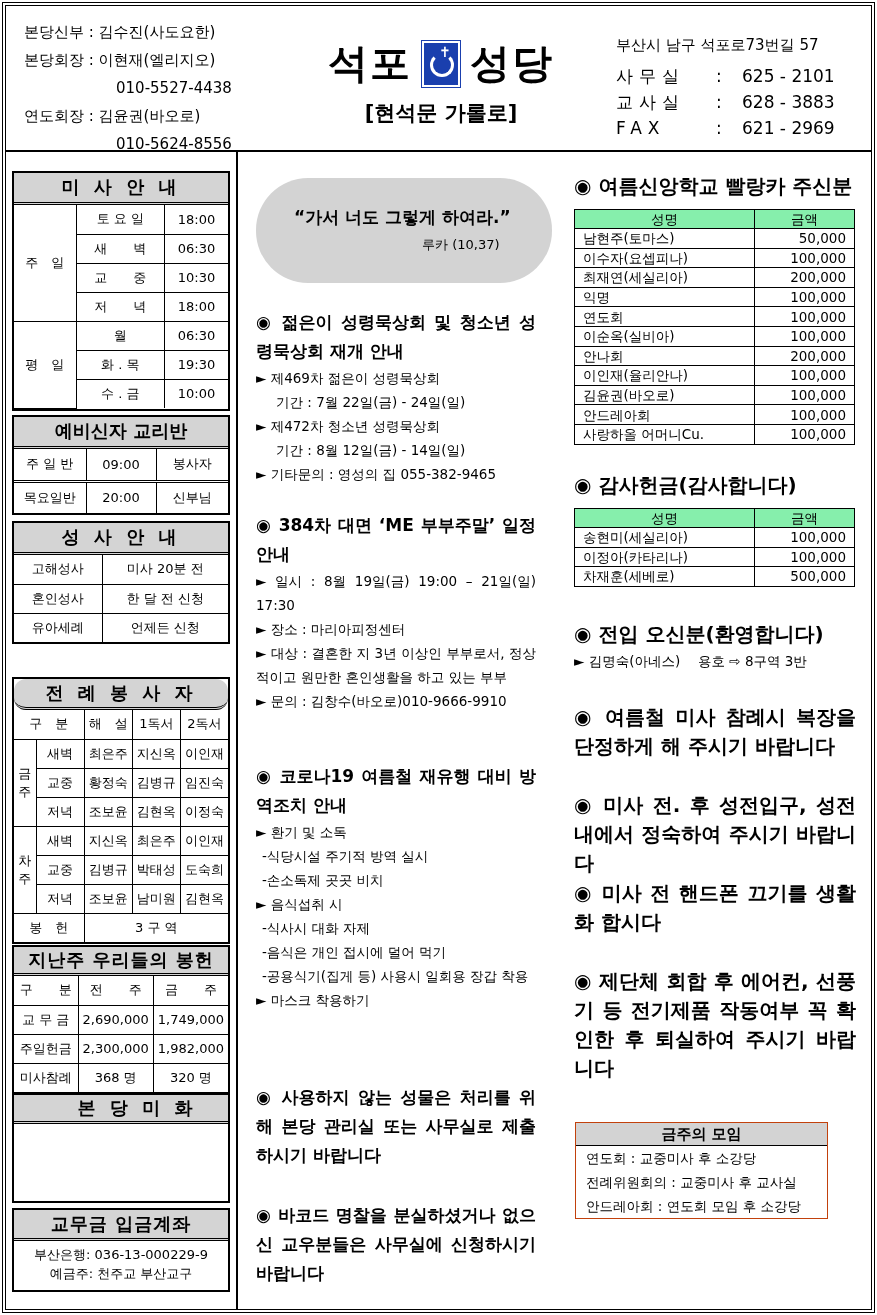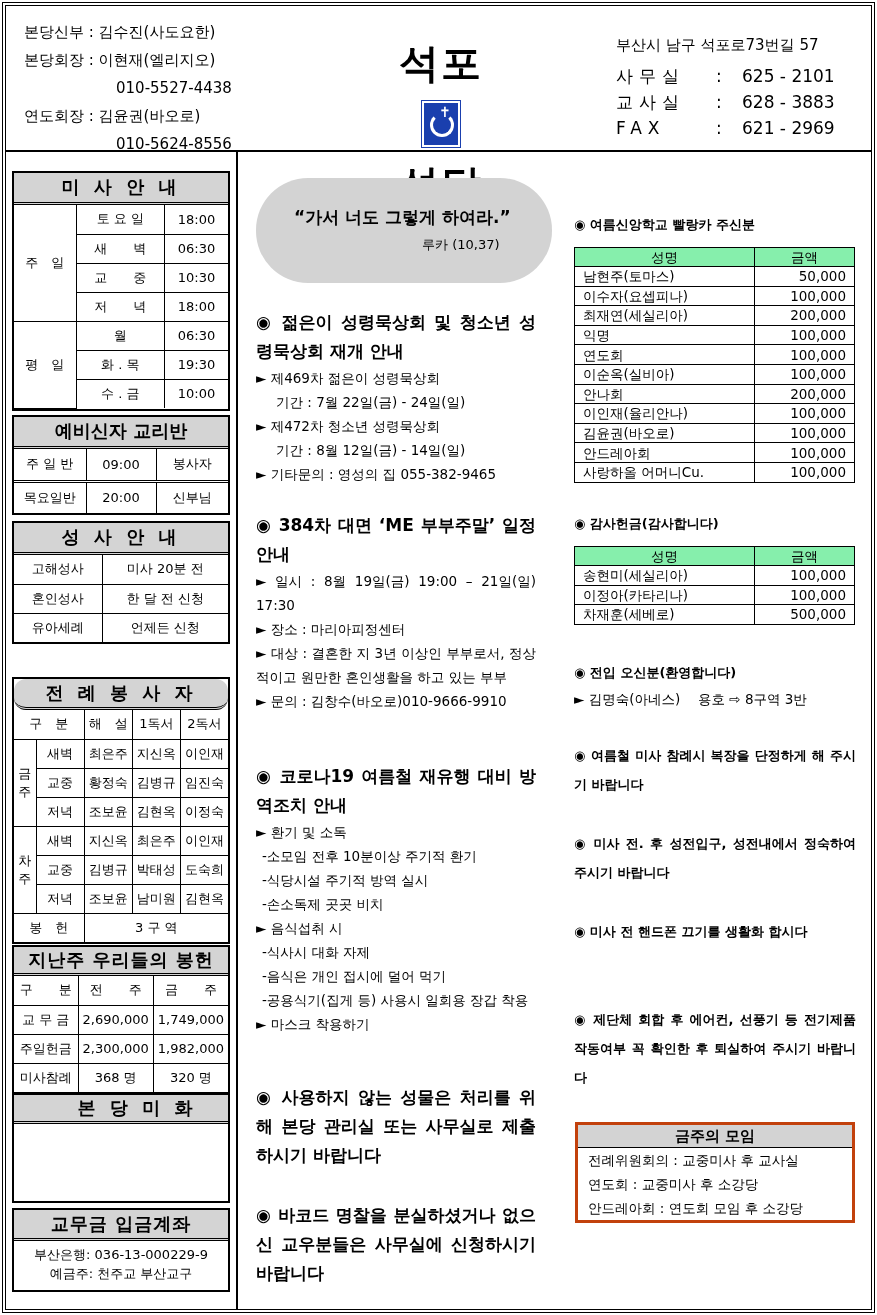--- a/index.html
+++ b/index.html
@@ -6,21 +6,21 @@
   html, body { width: 877px; height: 1315px; background: #fff; overflow: hidden; }
   body { font-family: "DejaVu Sans", sans-serif; color: #000; position: relative; }
 
   .frame { position: absolute; left: 2px; top: 2px; width: 873px; height: 1311px;
     border: 3px double #000; border-width: 4px; border-style: double; }
   .header { position: absolute; left: 6px; top: 6px; width: 865px; height: 146px;
     border-bottom: 2px solid #000; }
   .hdr-left { position: absolute; left: 18px; top: 12px; font-size: 15px; line-height: 28px; }
   .hdr-left .ind { padding-left: 92px; }
   .hdr-title { position: absolute; left: 300px; top: 30px; width: 270px; text-align: center; }
-  .hdr-title .big { font-size: 40px; font-weight: bold; letter-spacing: 2px; display: flex; align-items: center; justify-content: center; gap: 10px; flex-direction: column; }
+  .hdr-title .big { font-size: 40px; font-weight: bold; letter-spacing: 2px; display: flex; align-items: center; justify-content: center; gap: 10px; }
   .logo { width: 38px; height: 46px; background: #1a3fae; border: 2px solid #fff; outline: 1px solid #1a3fae; position: relative; display: inline-block; }
   .logo .ring { position: absolute; left: 6px; top: 10px; width: 24px; height: 24px; border: 3px solid #fff; border-radius: 50%; border-top-color: transparent; }
   .logo .cross { position: absolute; right: 5px; top: 2px; color: #fff; font-size: 14px; font-weight: bold; line-height: 14px; }
   .hdr-title .sub { font-size: 21px; font-weight: bold; margin-top: 8px; }
   .hdr-right { position: absolute; left: 610px; top: 30px; font-size: 16px; }
   .hdr-right .addr { font-size: 15px; margin-bottom: 8px; }
   .hdr-right .row { display: flex; line-height: 26px; font-size: 17px; }
   .hdr-right .row .lbl { width: 100px; letter-spacing: 6px; }
   .hdr-right .row .sep { width: 26px; }
 
@@ -41,27 +41,27 @@
   .quote .q { position: absolute; left: 38px; top: 28px; font-size: 17px; font-weight: bold; }
   .quote .ref { position: absolute; left: 166px; top: 58px; font-size: 13px; }
   .sec { position: absolute; left: 256px; width: 280px; }
   .sec h3 { font-size: 17px; font-weight: bold; line-height: 29px; text-align: justify; }
   .sec p { font-size: 13.5px; line-height: 24px; }
   .sec p.ind { padding-left: 20px; }
   .sec p.dash { padding-left: 6px; }
 
   
   .rsec { position: absolute; left: 574px; width: 282px; }
-  .rsec h3 { font-size: 13px; font-weight: bold; line-height: 29px; text-align: justify; margin-top: 38px; }
+  .rsec h3 { font-size: 20px; font-weight: bold; line-height: 29px; text-align: justify; }
   .rsec p { font-size: 13.5px; line-height: 24px; }
   table.list { width: 281px; border-collapse: collapse; font-size: 13.5px; border: 1px solid #000; }
   table.list th { background: #86efac; font-weight: normal; border: 1px solid #000; height: 19px; line-height: 17px; }
   table.list td { border: 1px solid #000; height: 19.6px; line-height: 18px; padding: 0 8px; }
   table.list td.amt { text-align: right; }
-  .meet { position: absolute; left: 575px; top: 1122px; width: 280px; border: 3px solid #c2410c; font-size: 13.5px; }
+  .meet { position: absolute; left: 575px; top: 1122px; width: 253px; border: 1px solid #c2410c; font-size: 13.5px; }
   .meet .ttl { background: #d3d3d3; text-align: center; font-weight: bold; font-size: 15px; border-bottom: 1px solid #000; line-height: 22px; }
   .meet p { padding-left: 10px; line-height: 24px; }
 </style>
 </head>
 <body>
 
 <div class="frame"></div>
 
 <div class="header">
   <div class="hdr-left">
@@ -294,21 +294,20 @@
   <h3>◉ 384차 대면 ‘ME 부부주말’ 일정 안내</h3>
   <p style="text-align:justify;">► 일시 : 8월 19일(금) 19:00 – 21일(일) 17:30</p>
   <p>► 장소 : 마리아피정센터</p>
   <p style="text-align:justify;">► 대상 : 결혼한 지 3년 이상인 부부로서, 정상적이고 원만한 혼인생활을 하고 있는 부부</p>
   <p>► 문의 : 김창수(바오로)010-9666-9910</p>
 </div>
 
 <div class="sec" style="top:762px;">
   <h3>◉ 코로나19 여름철 재유행 대비 방역조치 안내</h3>
   <p>► 환기 및 소독</p>
-  <p class="dash">-소모임 전후 10분이상 주기적 환기</p>
   <p class="dash">-식당시설 주기적 방역 실시</p>
   <p class="dash">-손소독제 곳곳 비치</p>
   <p>► 음식섭취 시</p>
   <p class="dash">-식사시 대화 자제</p>
   <p class="dash">-음식은 개인 접시에 덜어 먹기</p>
   <p class="dash" style="padding-left:14px;text-indent:-8px;">-공용식기(집게 등) 사용시 일회용 장갑 착용</p>
   <p>► 마스크 착용하기</p>
 </div>
 
 <div class="sec" style="top:1083px;">
@@ -412,16 +411,16 @@
 </div>
 <div class="rsec" style="top:879px;">
   <h3>◉ 미사 전 핸드폰 끄기를 생활화 합시다</h3>
 </div>
 <div class="rsec" style="top:967px;">
   <h3>◉ 제단체 회합 후 에어컨, 선풍기 등 전기제품 작동여부 꼭 확인한 후 퇴실하여 주시기 바랍니다</h3>
 </div>
 
 <div class="meet">
   <div class="ttl">금주의 모임</div>
+  <p>연도회 : 교중미사 후 소강당</p>
   <p>전례위원회의 : 교중미사 후 교사실</p>
-  <p>연도회 : 교중미사 후 소강당</p>
   <p>안드레아회 : 연도회 모임 후 소강당</p>
 </div>
 
 </body></html>

